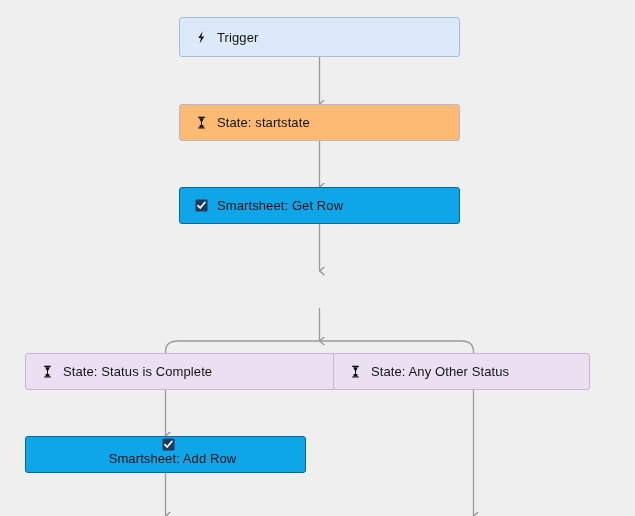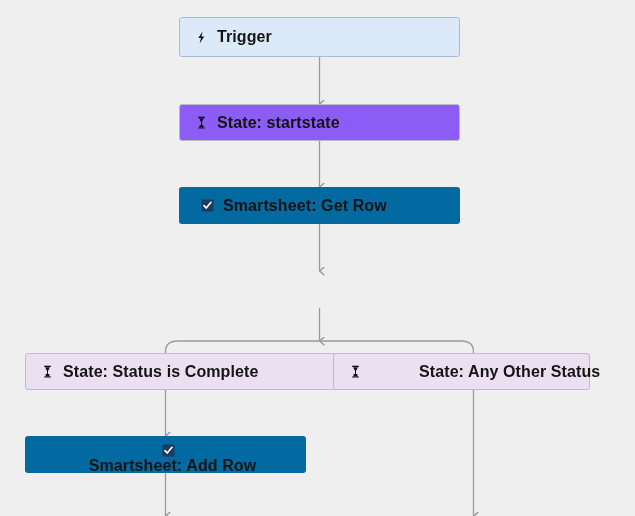--- a/index.html
+++ b/index.html
@@ -33,55 +33,55 @@
     border-radius: 3px;
     display: flex;
     align-items: center;
     padding-left: 14px;
     font-size: 11.5px;
     color: #1b1b1b;
     letter-spacing: 0.1px;
   }
   .node .node-label {
     white-space: nowrap;
-    font-weight: 700;
-    font-size: 16px;
+    font-weight: 400;
+    font-size: 13px;
     color: #141414;
   }
   .node-icon {
     width: 14px;
     height: 14px;
     margin-right: 9px;
     flex: 0 0 14px;
     display: flex;
     align-items: center;
     justify-content: center;
   }
   .node-icon svg { display: block; }
 
   
   .type-trigger {
     background: #dce9f8;
     border: 1px solid #a8bcd8;
   }
   .type-state {
-    background: #8b5cf6;
+    background: #fdba74;
     border: 1px solid #b4bcc6;
   }
   .type-state-purple {
     background: #ebe0f1;
     border: 1px solid #c9b4d6;
   }
   .type-junction {
     background: #ece1f2;
     border: 1px solid #c9b4d6;
   }
   .type-action {
-    background: #0369a1;
-    border: 7px solid #0369a1;
+    background: #0ea5e9;
+    border: 1px solid #0369a1;
   }
 </style>
 </head>
 <body>
 
 <div id="canvas">
 
   <svg class="edge-layer" viewBox="0 0 635 516" width="635" height="516">
     <defs>
       <marker id="arrowhead" markerWidth="9" markerHeight="9" refX="4.5" refY="6.2" orient="auto" markerUnits="userSpaceOnUse">
@@ -150,21 +150,21 @@
         <rect x="3.2" y="0.7" width="6.6" height="1.3" fill="#101010"></rect>
         <path d="M4.1 2.2 L8.9 2.2 L6.9 6.3 L6.1 6.3 Z" fill="#101010"></path>
         <rect x="6.0" y="6.1" width="1.0" height="3.0" fill="#101010"></rect>
         <rect x="4.6" y="9.0" width="3.8" height="2.5" fill="#101010"></rect>
         <rect x="3.2" y="11.4" width="6.6" height="1.1" fill="#101010"></rect>
       </svg>
     </span>
     <span class="node-label">State: Status is Complete</span>
   </div>
 
-  <div class="node type-state-purple" style="left:333px; top:353px; width:257px; height:37px;gap:48px;">
+  <div class="node type-state-purple" style="left:333px; top:353px; width:257px; height:37px;">
     <span class="node-icon">
       <svg width="13" height="13" viewBox="0 0 13 13" aria-hidden="true">
         <rect x="3.2" y="0.7" width="6.6" height="1.3" fill="#101010"></rect>
         <path d="M4.1 2.2 L8.9 2.2 L6.9 6.3 L6.1 6.3 Z" fill="#101010"></path>
         <rect x="6.0" y="6.1" width="1.0" height="3.0" fill="#101010"></rect>
         <rect x="4.6" y="9.0" width="3.8" height="2.5" fill="#101010"></rect>
         <rect x="3.2" y="11.4" width="6.6" height="1.1" fill="#101010"></rect>
       </svg>
     </span>
     <span class="node-label">State: Any Other Status</span>

